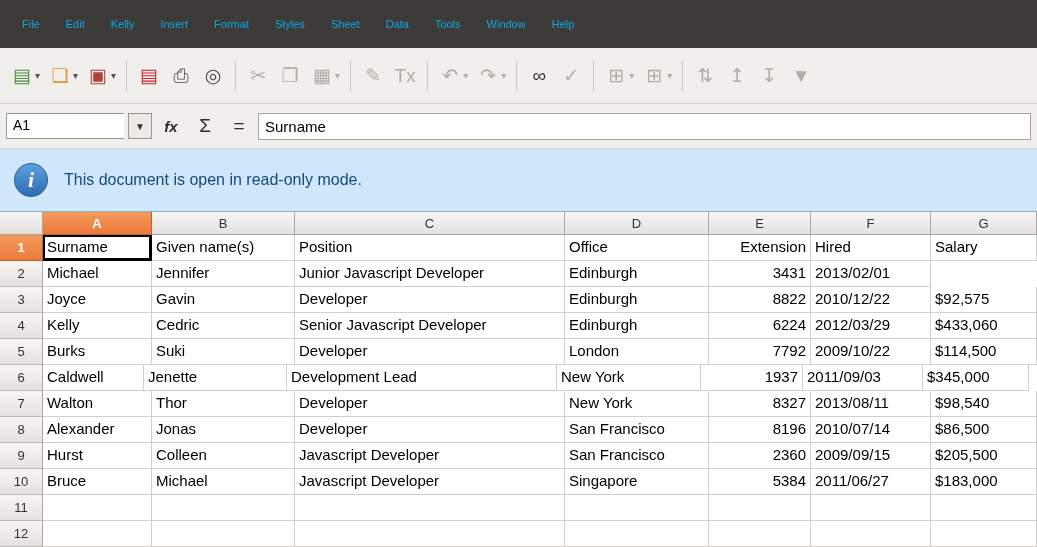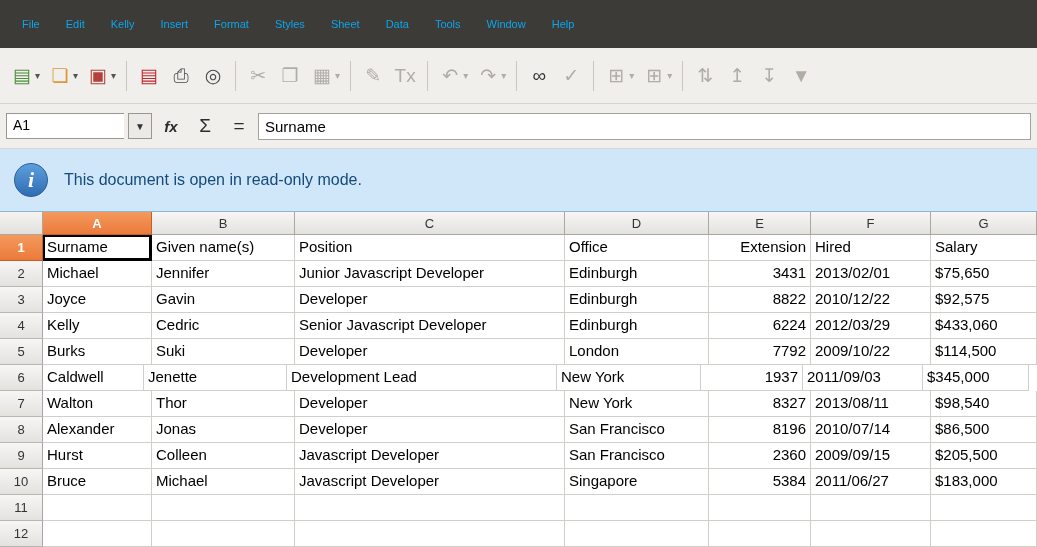--- a/index.html
+++ b/index.html
@@ -206,21 +206,20 @@
         <div class="cell" style="width: 106px;">Salary</div>
       </div>
       <div class="srow">
         <div class="rhead">2</div>
         <div class="cell" style="width: 109px;">Michael</div>
         <div class="cell" style="width: 143px;">Jennifer</div>
         <div class="cell" style="width: 270px;">Junior Javascript Developer</div>
         <div class="cell" style="width: 144px;">Edinburgh</div>
         <div class="cell num" style="width: 102px;">3431</div>
         <div class="cell" style="width: 120px;">2013/02/01</div>
-        <div class="cell" style="width: 106px;">$75,650</div>
       </div>
       <div class="srow">
         <div class="rhead">3</div>
         <div class="cell" style="width: 109px;">Joyce</div>
         <div class="cell" style="width: 143px;">Gavin</div>
         <div class="cell" style="width: 270px;">Developer</div>
         <div class="cell" style="width: 144px;">Edinburgh</div>
         <div class="cell num" style="width: 102px;">8822</div>
         <div class="cell" style="width: 120px;">2010/12/22</div>
         <div class="cell" style="width: 106px;">$92,575</div>

